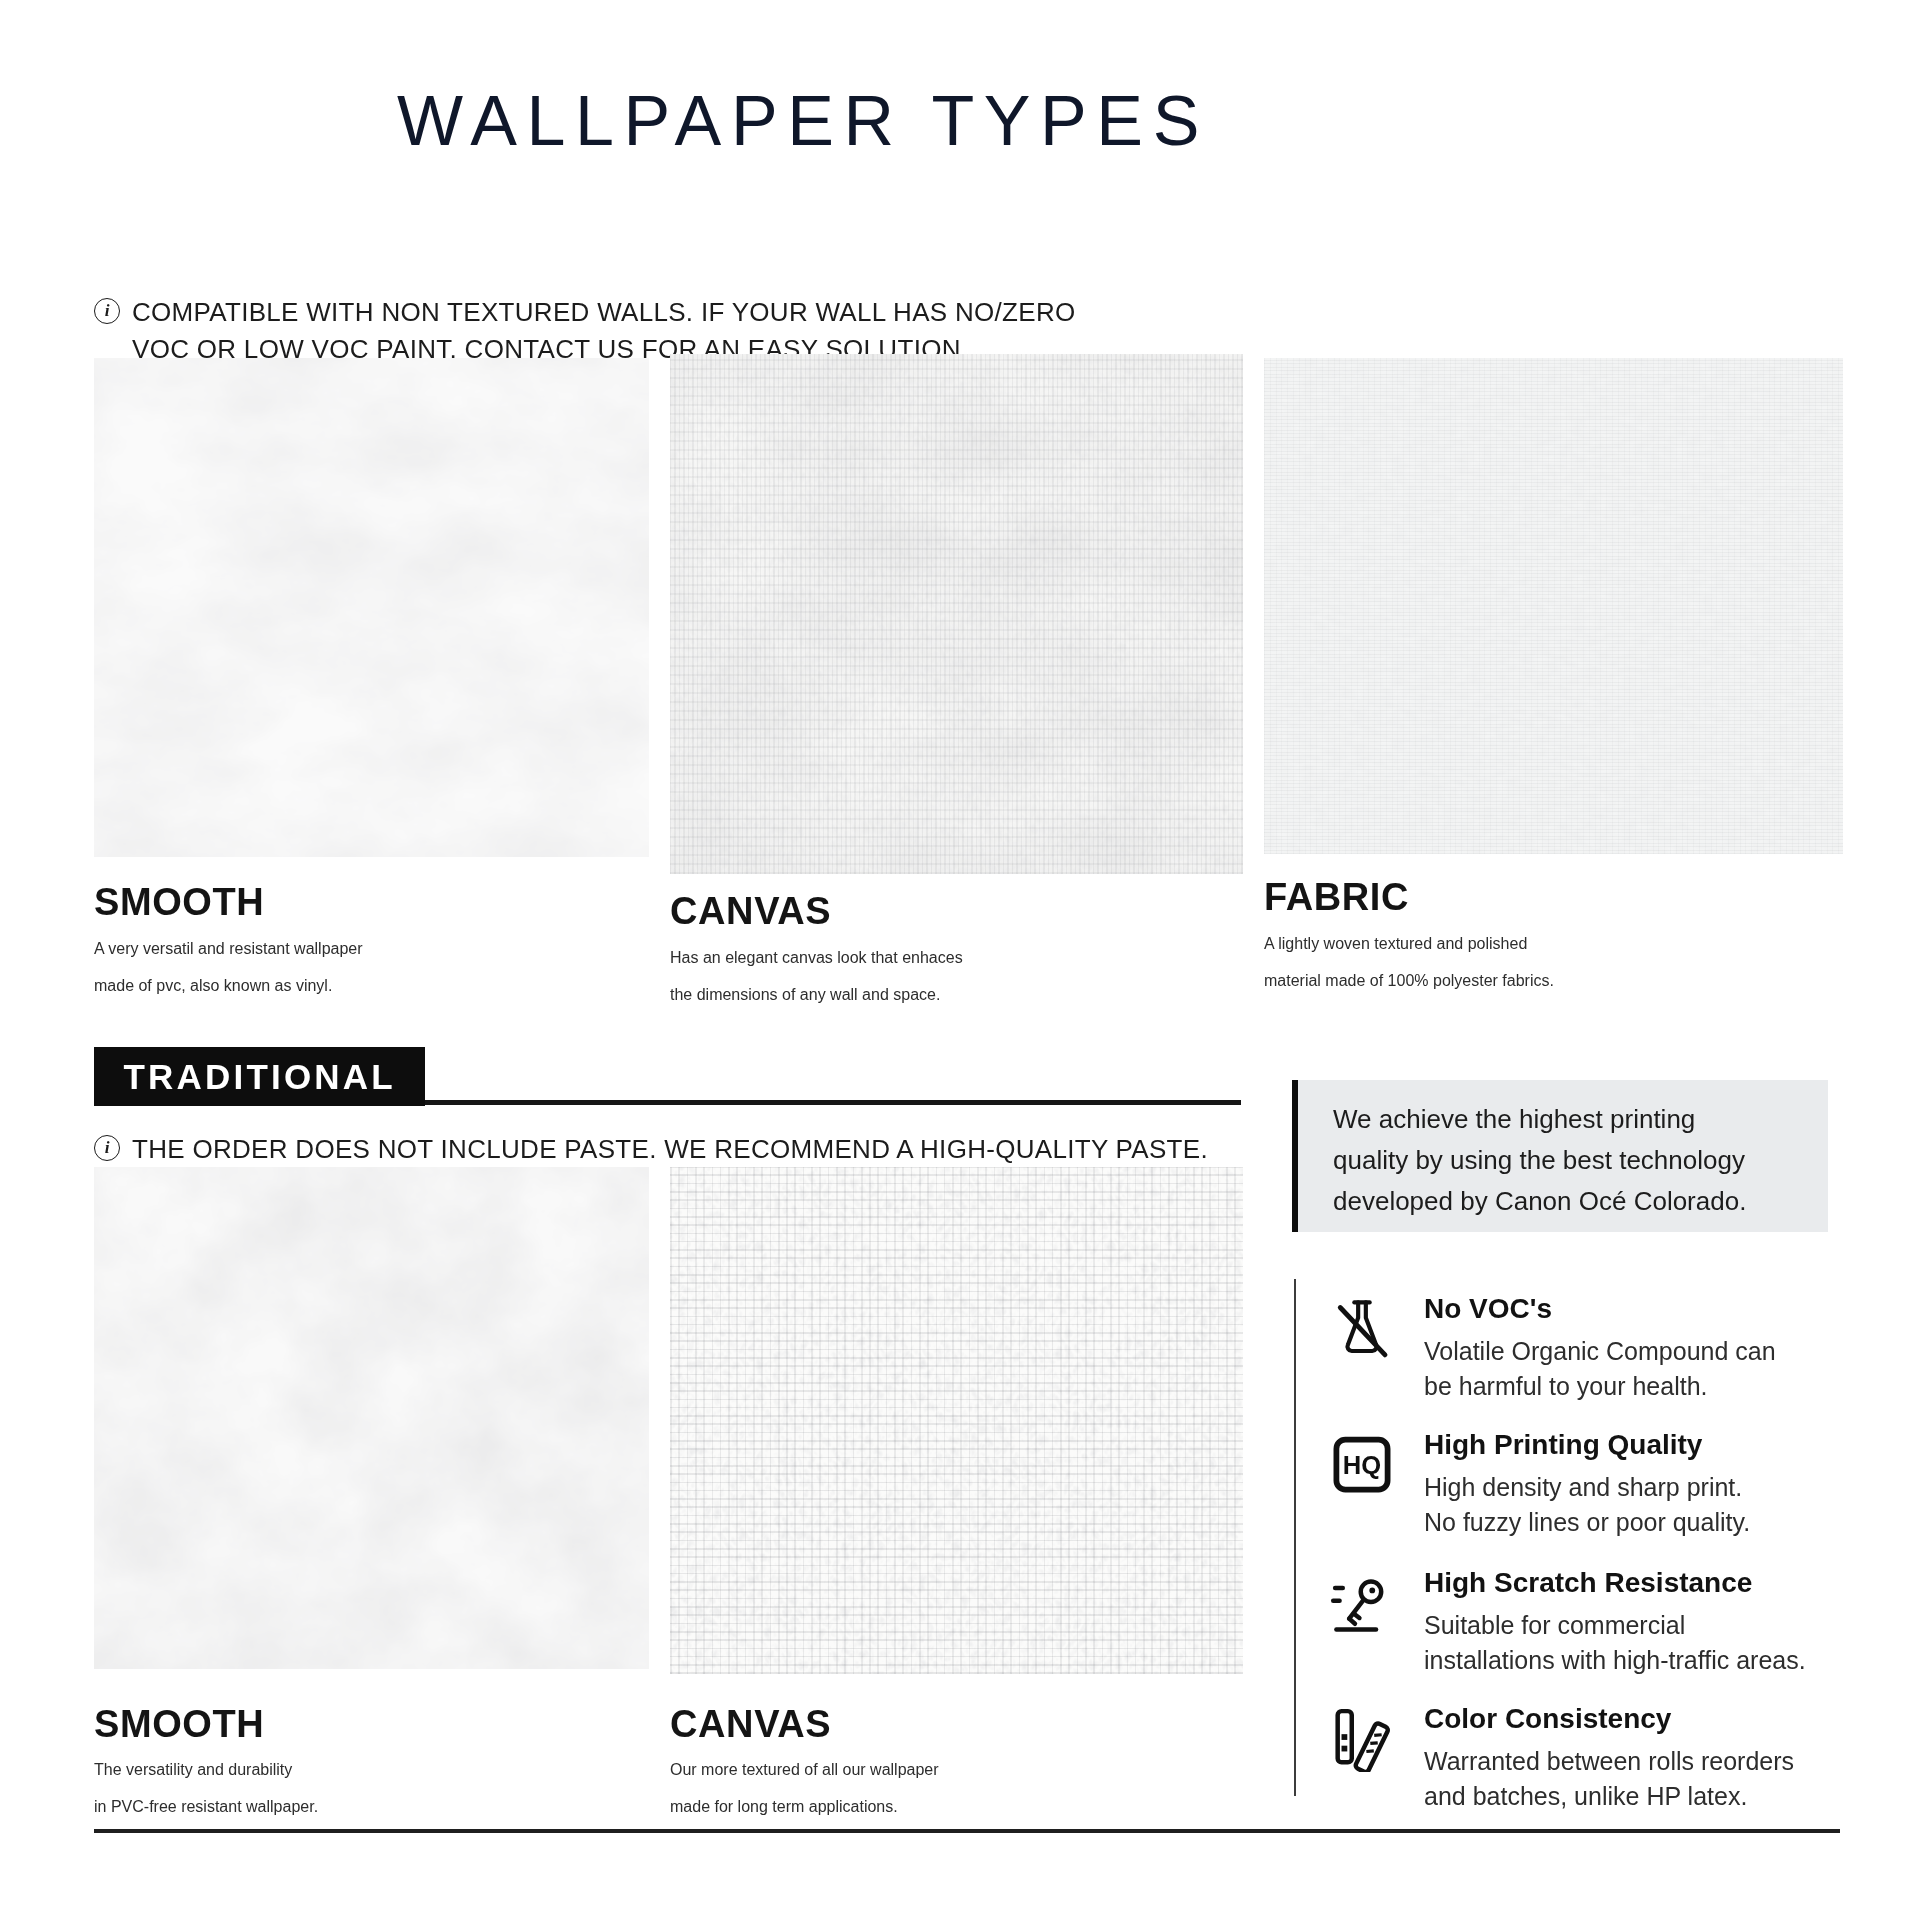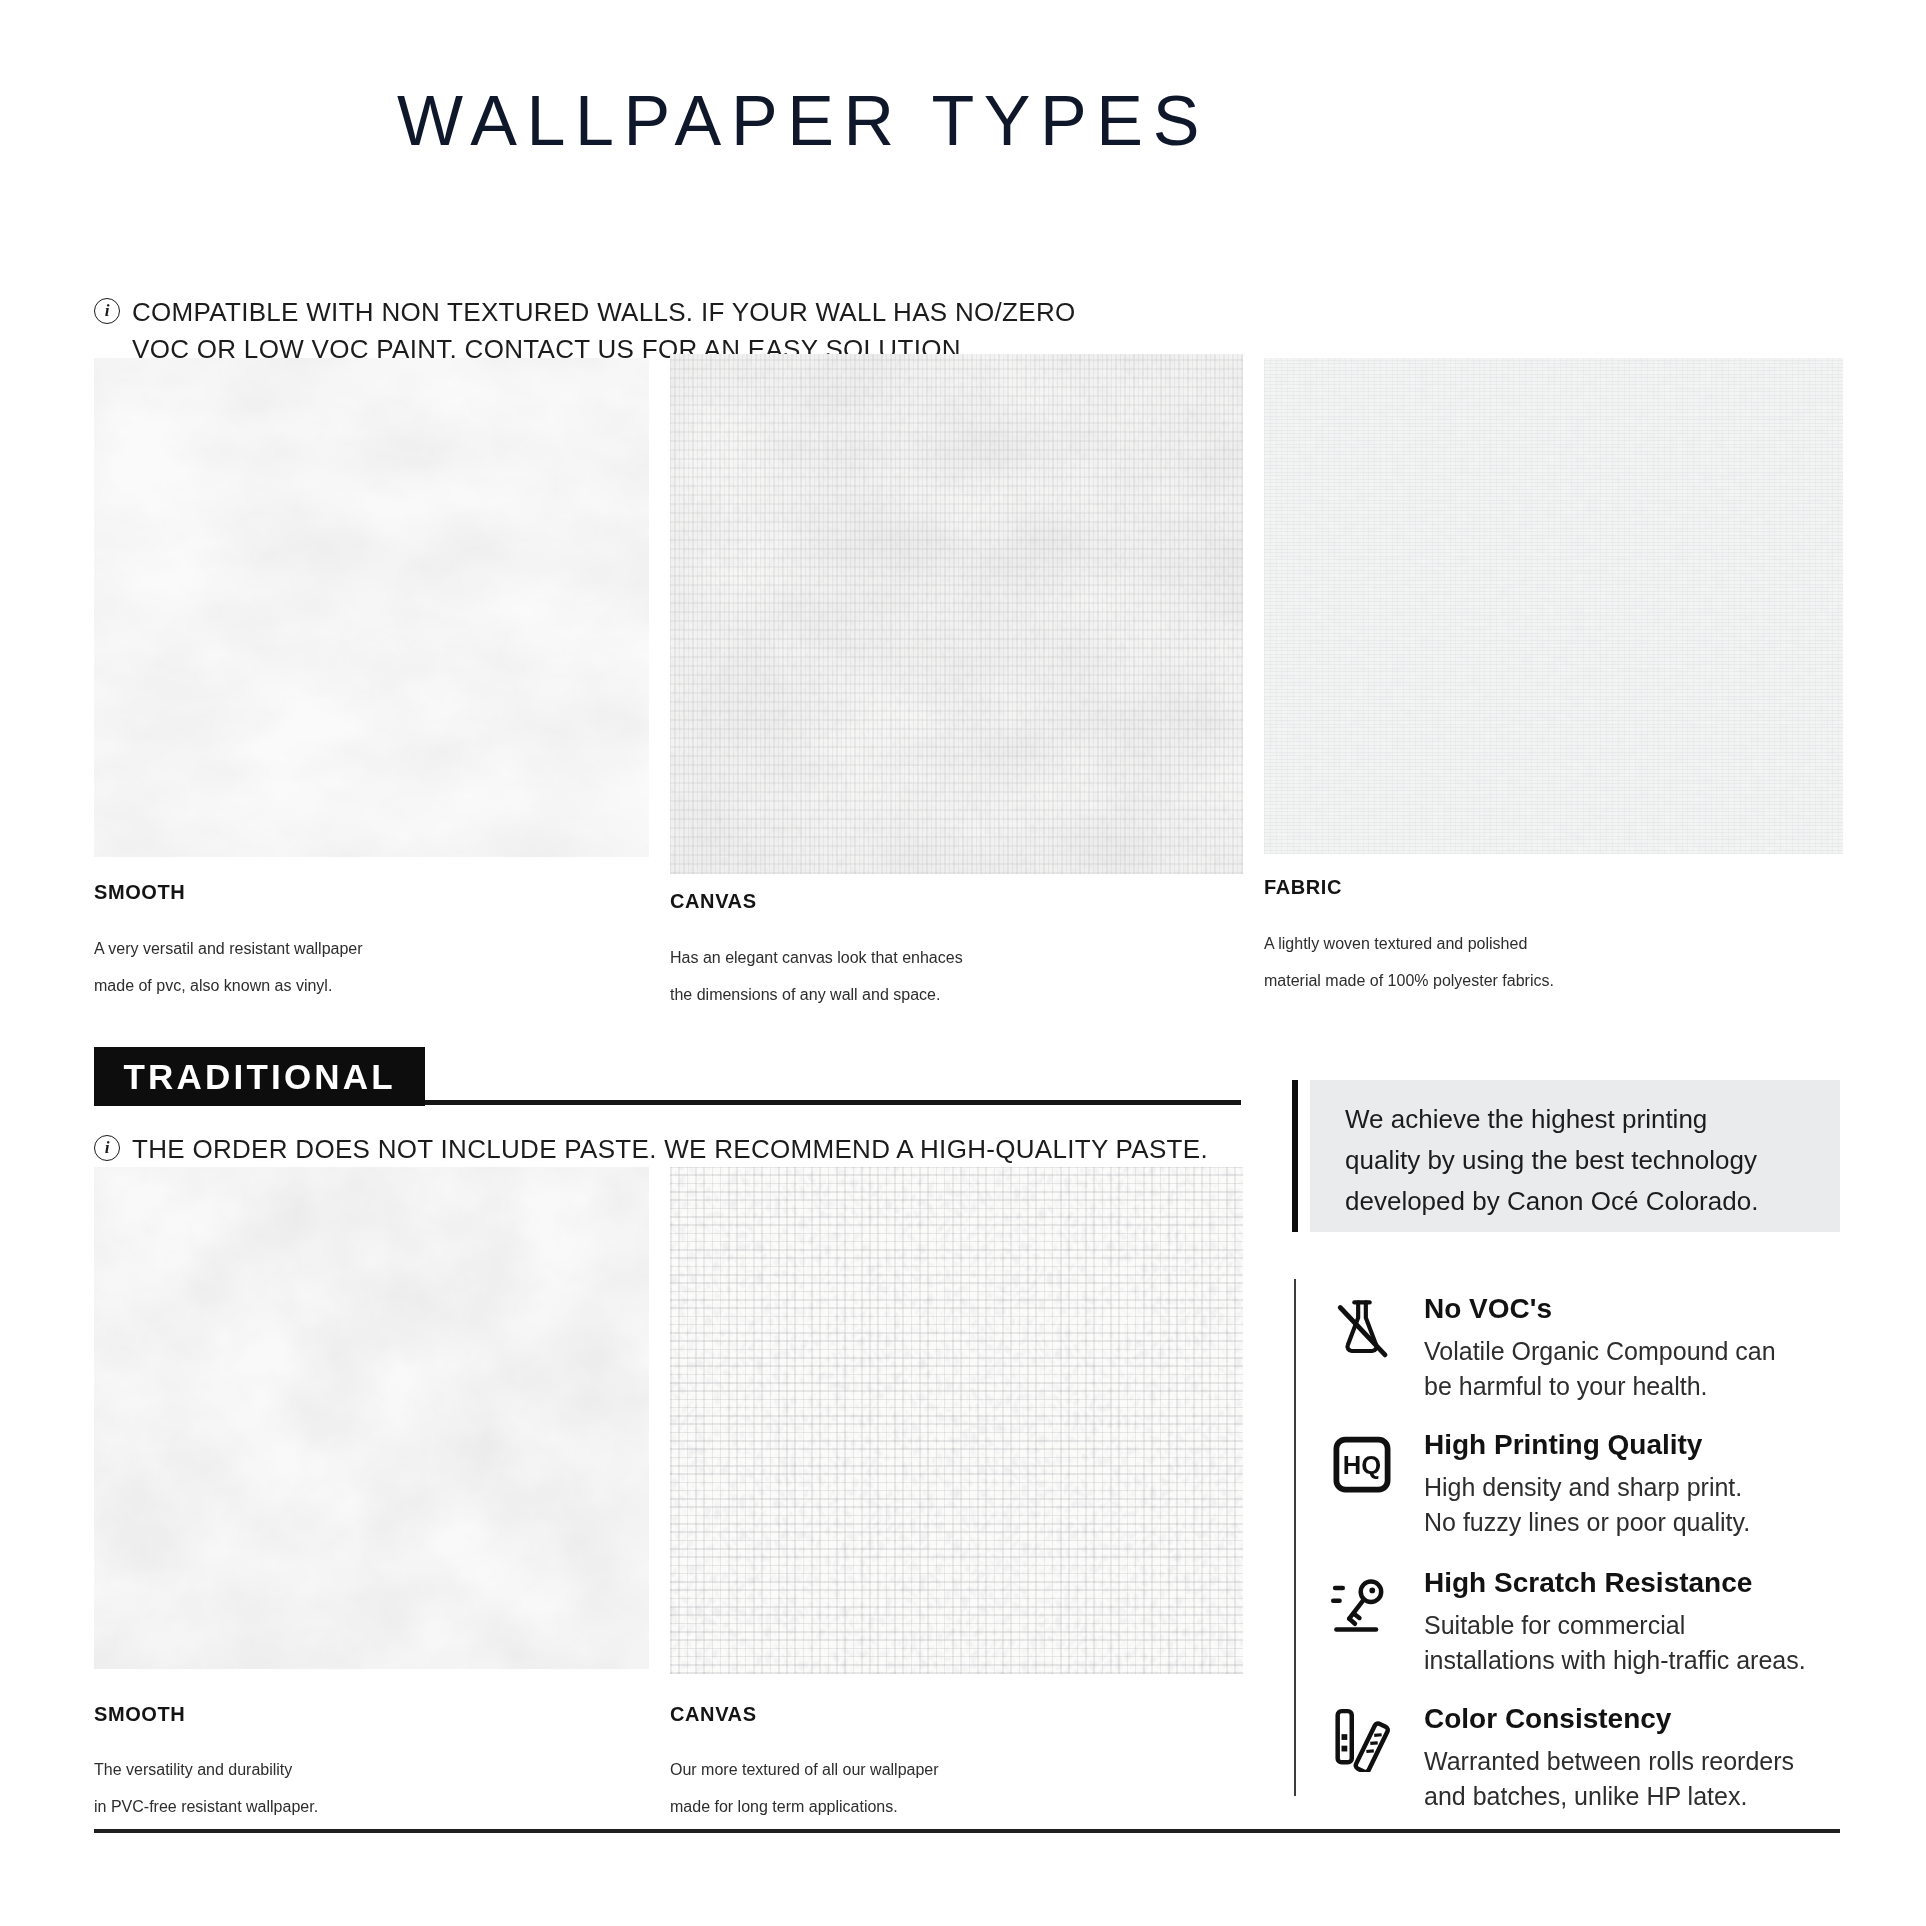--- a/index.html
+++ b/index.html
@@ -45,30 +45,30 @@
     repeating-linear-gradient(90deg, rgba(105,108,115,0.085) 0 1.3px,  rgba(0,0,0,0) 1.3px 4.5px),
     repeating-linear-gradient(0deg,  rgba(105,108,115,0.075) 0 1.6px, rgba(0,0,0,0) 1.6px 9px); }
   .weave-fabric { background:
     repeating-linear-gradient(0deg,  rgba(110,115,120,0.065) 0 1px, rgba(0,0,0,0) 1px 3.5px),
     repeating-linear-gradient(90deg, rgba(110,115,120,0.045) 0 1px, rgba(0,0,0,0) 1px 5.8px); }
   .weave-canvas2 { background:
     repeating-linear-gradient(0deg,  rgba(95,98,106,0.13) 0 1.6px, rgba(0,0,0,0) 1.6px 8.3px),
     repeating-linear-gradient(90deg, rgba(95,98,106,0.11) 0 1.6px, rgba(0,0,0,0) 1.6px 8.3px); }
 
   
-  .type-name { position:absolute; font-size:20px; font-weight:700; letter-spacing:0.6px; color:#141414; }
+  .type-name { position:absolute; font-size:38px; font-weight:700; letter-spacing:0.6px; color:#141414; }
   .type-desc { position:absolute; font-size:16px; line-height:37px; color:#2d2d2d; }
   .type-desc span { display:block; }
 
   
   .quote-bar { position:absolute; left:1292px; top:1080px; width:6.4px; height:152px; background:#0d0d0d; }
   .quote-box {
     position:absolute; left:1298px; top:1080px; width:530px; height:152px;
     background:#e9ebed; box-sizing:border-box; padding:19px 15.4px 0 35px;
-    font-size:26px; line-height:41px; color:#1c1c1c;margin-left:12px;
+    font-size:26px; line-height:41px; color:#1c1c1c;
   }
   .quote-box span { display:block; }
   .features-rule { position:absolute; left:1294px; top:1279px; width:1.9px; height:517px; background:#3c3c3c; }
   .feature { position:absolute; left:1330px; width:539px; }
   .feature .icon { position:absolute; left:0; top:1.3px; width:64px; height:68px; }
   .feature .icon svg { width:100%; height:100%; display:block; }
   .feature .ftext { margin-left:94px; }
   .ftitle { font-size:28px; font-weight:700; color:#121212; }
   .fdesc { margin-top:9px; font-size:25px; line-height:35px; color:#2d2d2d; }
   .fdesc span { display:block; }

